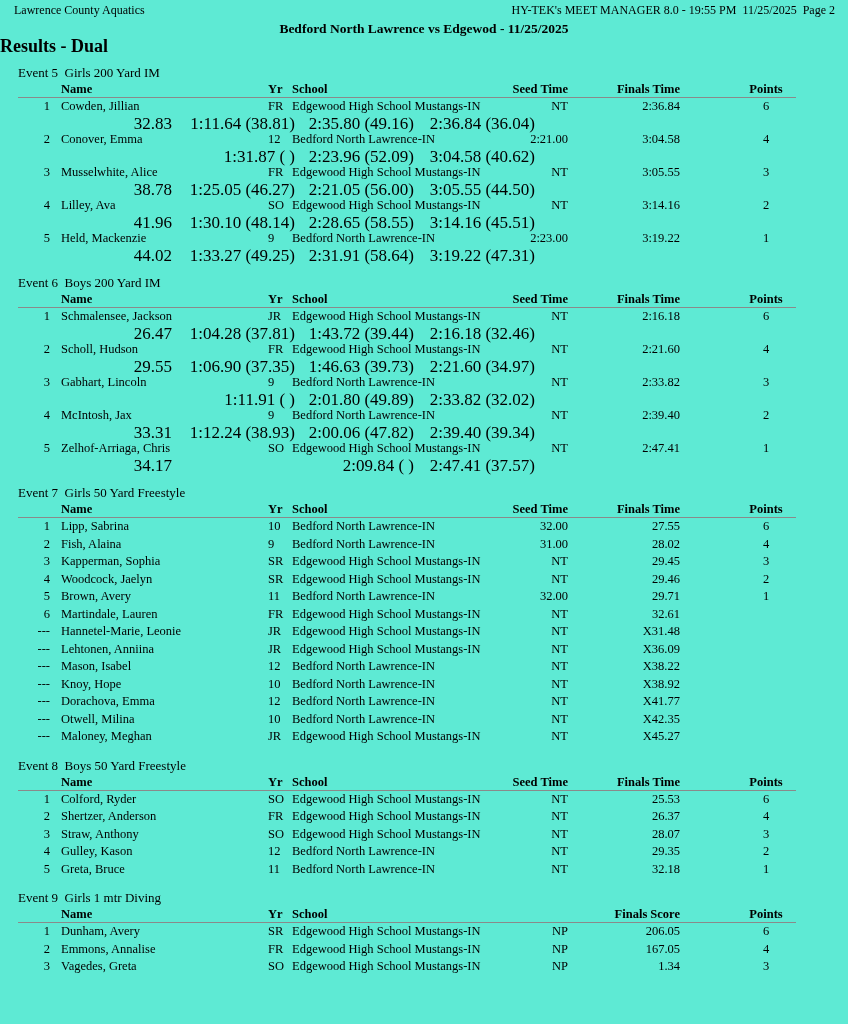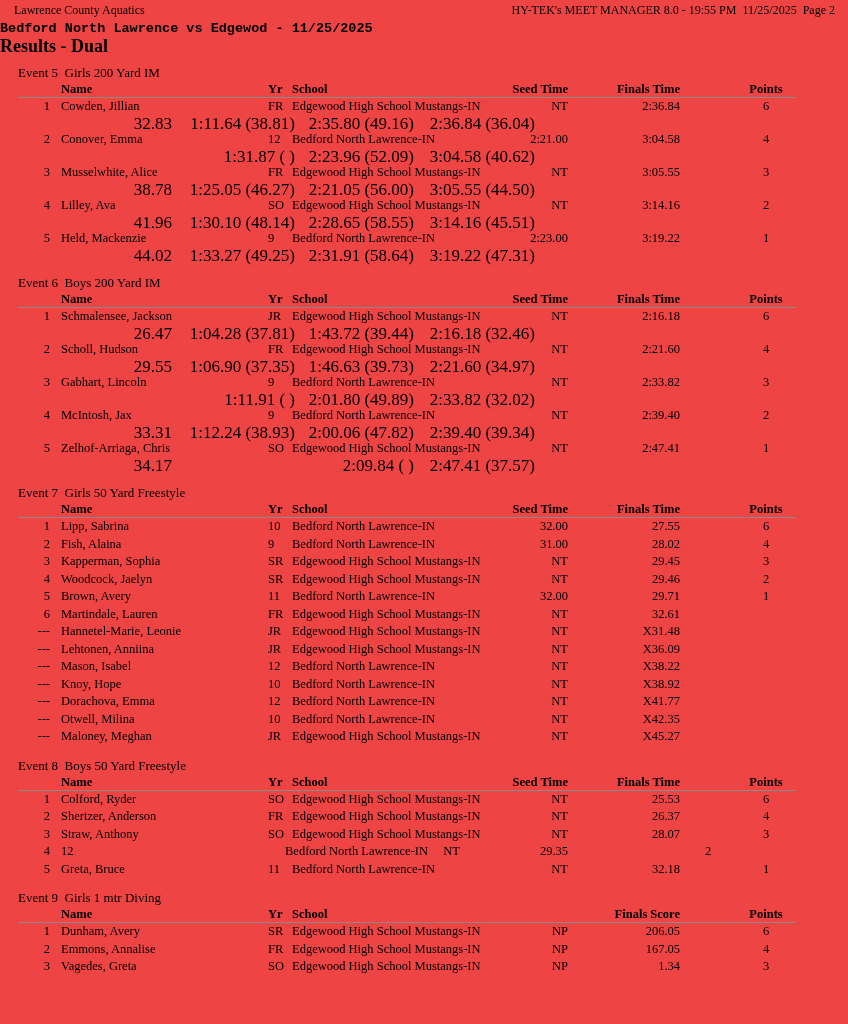--- a/index.html
+++ b/index.html
@@ -1,35 +1,34 @@
 <!DOCTYPE html>
 <html><head>
 <meta charset="utf-8">
 <style>
   html,body { margin:0; padding:0; background:#e8e8e8; }
   .page {
     position:relative;
     width:848px; height:1024px;
     margin:0 auto;
-    background:#ef4444;
+    background:#5eead4;
     color:#000;
     font-family:"Liberation Serif", serif;
     overflow:hidden;
   }
   .page-header {
     display:flex; justify-content:space-between;
     padding:3px 13px 0 14px;
     font-size:12px; line-height:14px;
   }
   .ph-right { white-space:pre; }
   .meet-title {
-    text-align:left; font-weight:bold;
+    text-align:center; font-weight:bold;
     font-size:13.5px; line-height:17px; margin-top:3px;
     white-space:pre;
-    font-family:Liberation Mono, monospace;
   }
   .meet-subtitle {
     font-weight:bold;
     font-size:18px; line-height:16px; margin-top:1px;
   }
   .event { margin:12px 0 0 18px; width:778px; }
   .event:first-child { margin-top:11px; }
   .event-title {
     font-weight:normal; font-size:13px; line-height:16px;
     white-space:pre;
@@ -494,20 +493,21 @@
           <span></span>
           <span class="cell-school">Edgewood High School Mustangs-IN</span>
           <span class="cell-seed">NT</span>
           <span class="cell-finals">28.07</span>
           <span></span>
           <span class="cell-points">3</span>
         </div>
         <div class="row">
           <span class="cell-place">4</span>
           <span></span>
+          <span class="cell-name">Gulley, Kason</span>
           <span class="cell-yr">12</span>
           <span></span>
           <span class="cell-school">Bedford North Lawrence-IN</span>
           <span class="cell-seed">NT</span>
           <span class="cell-finals">29.35</span>
           <span></span>
           <span class="cell-points">2</span>
         </div>
         <div class="row">
           <span class="cell-place">5</span>

